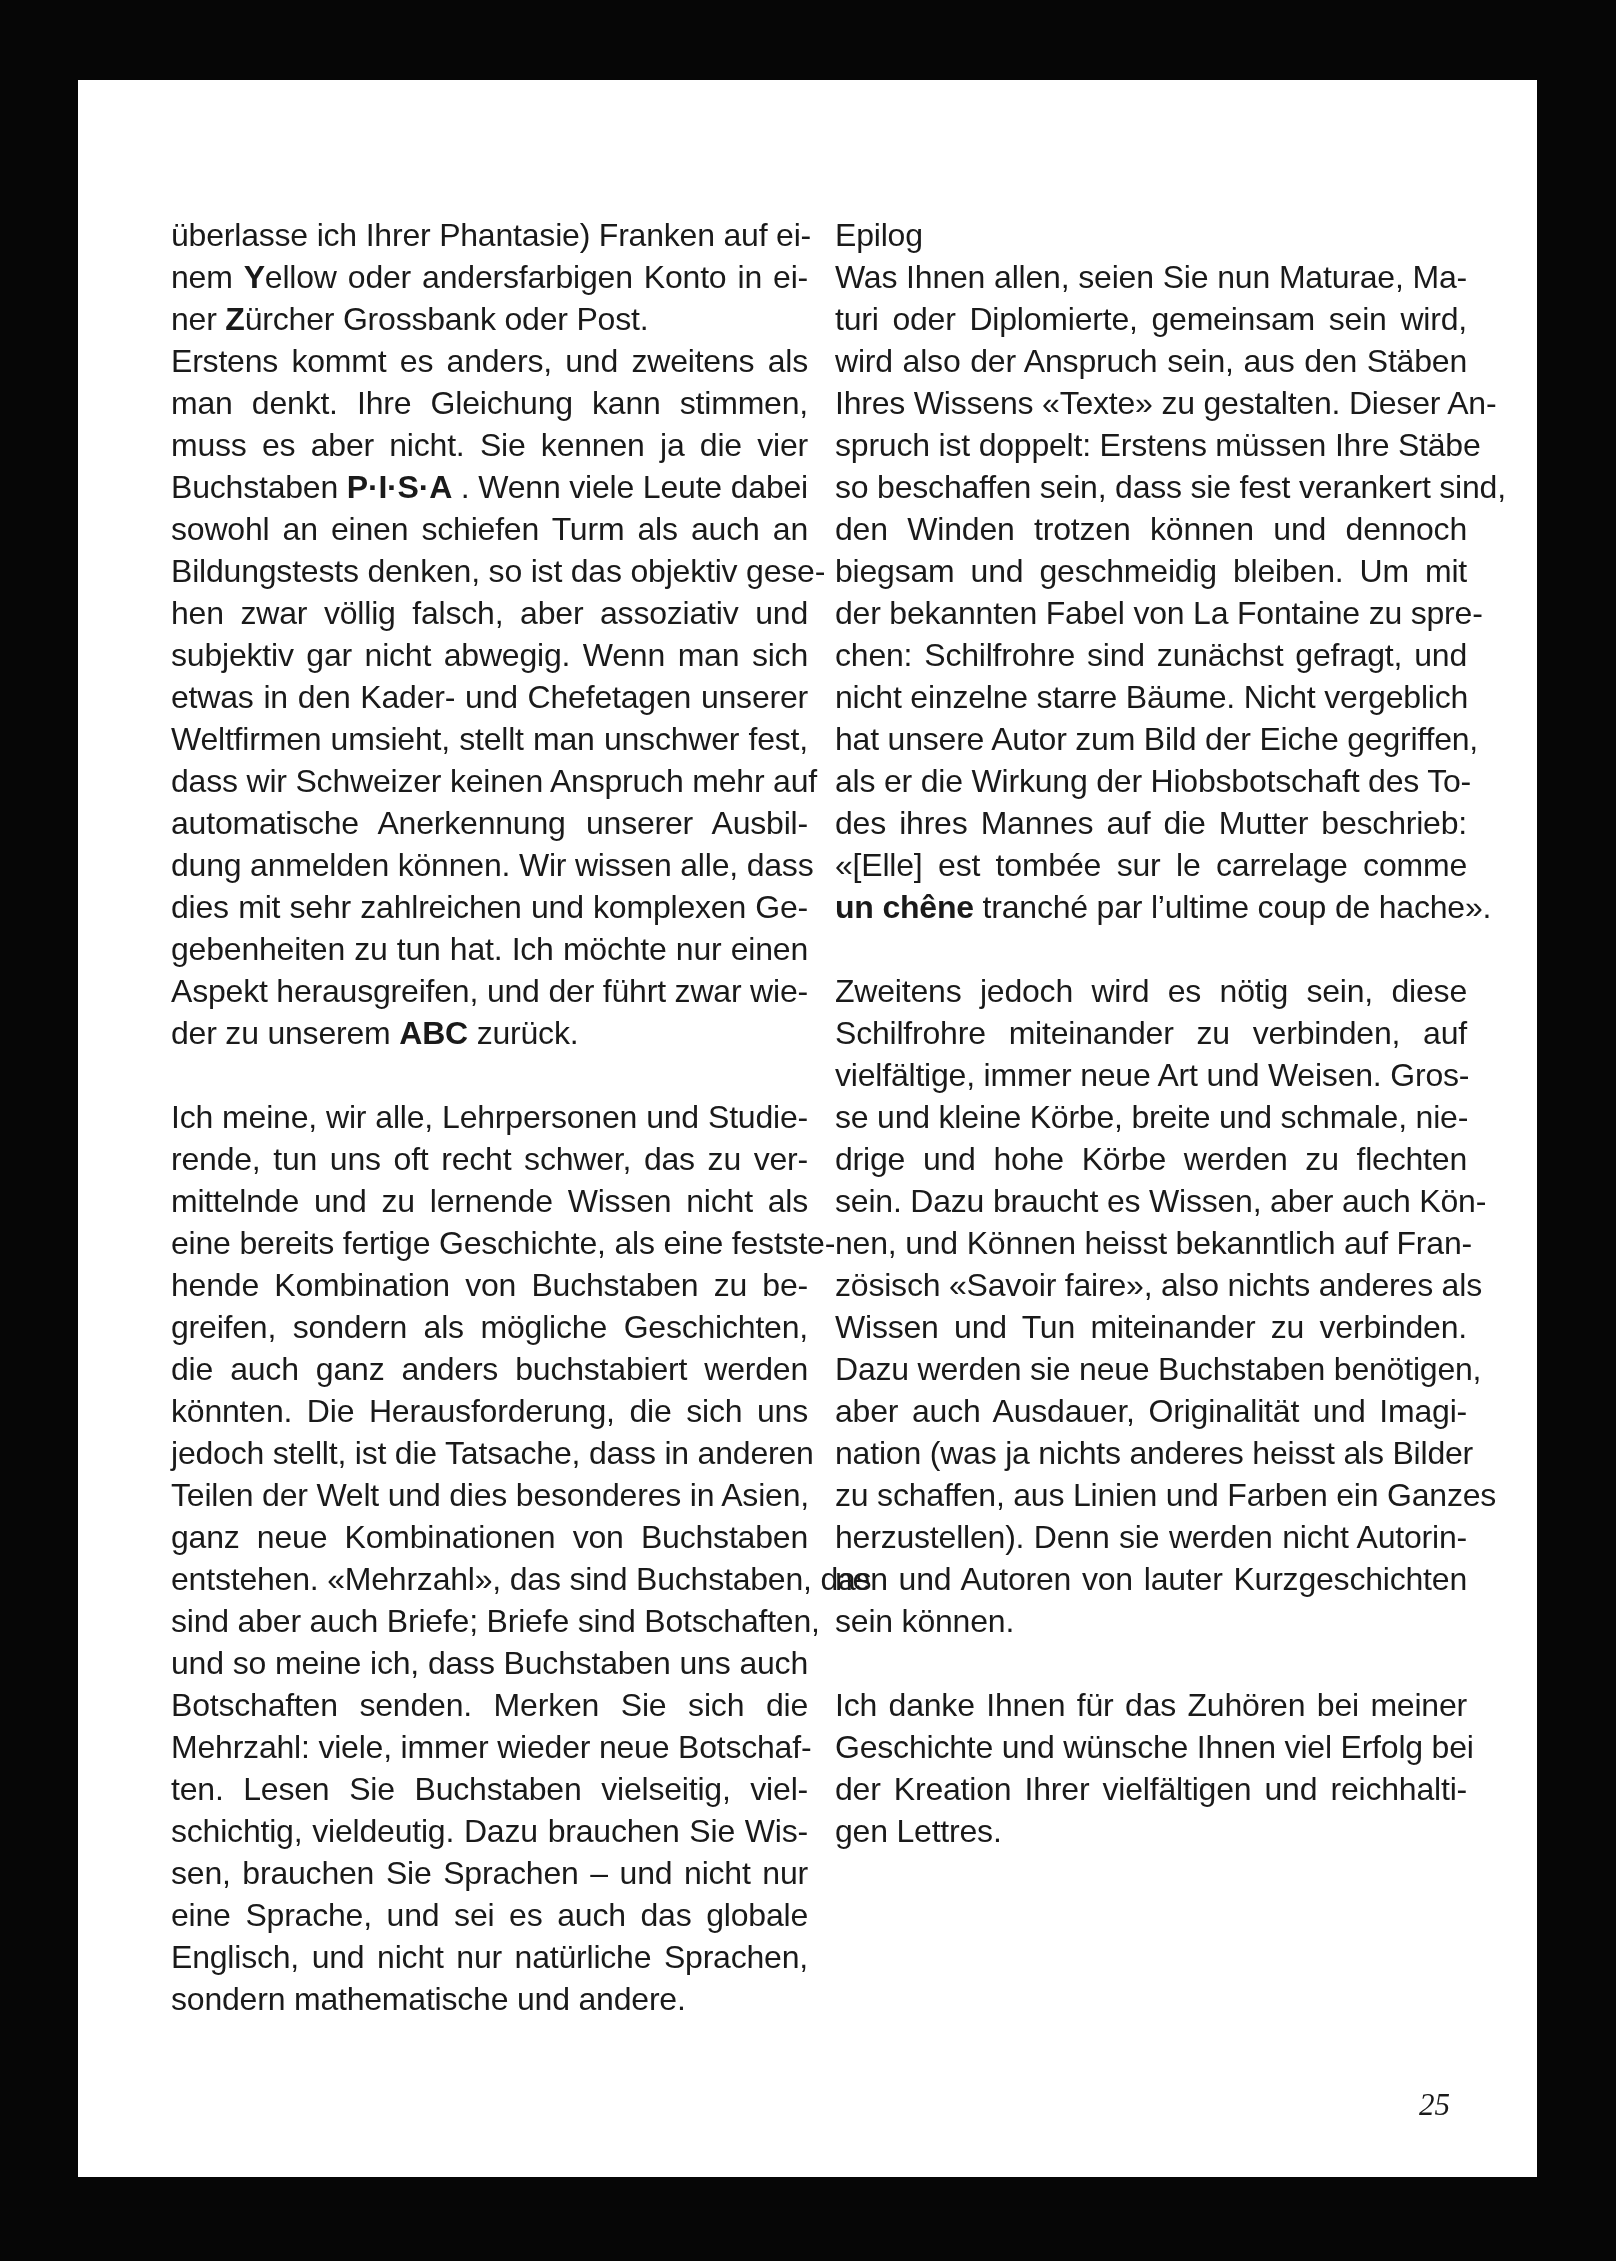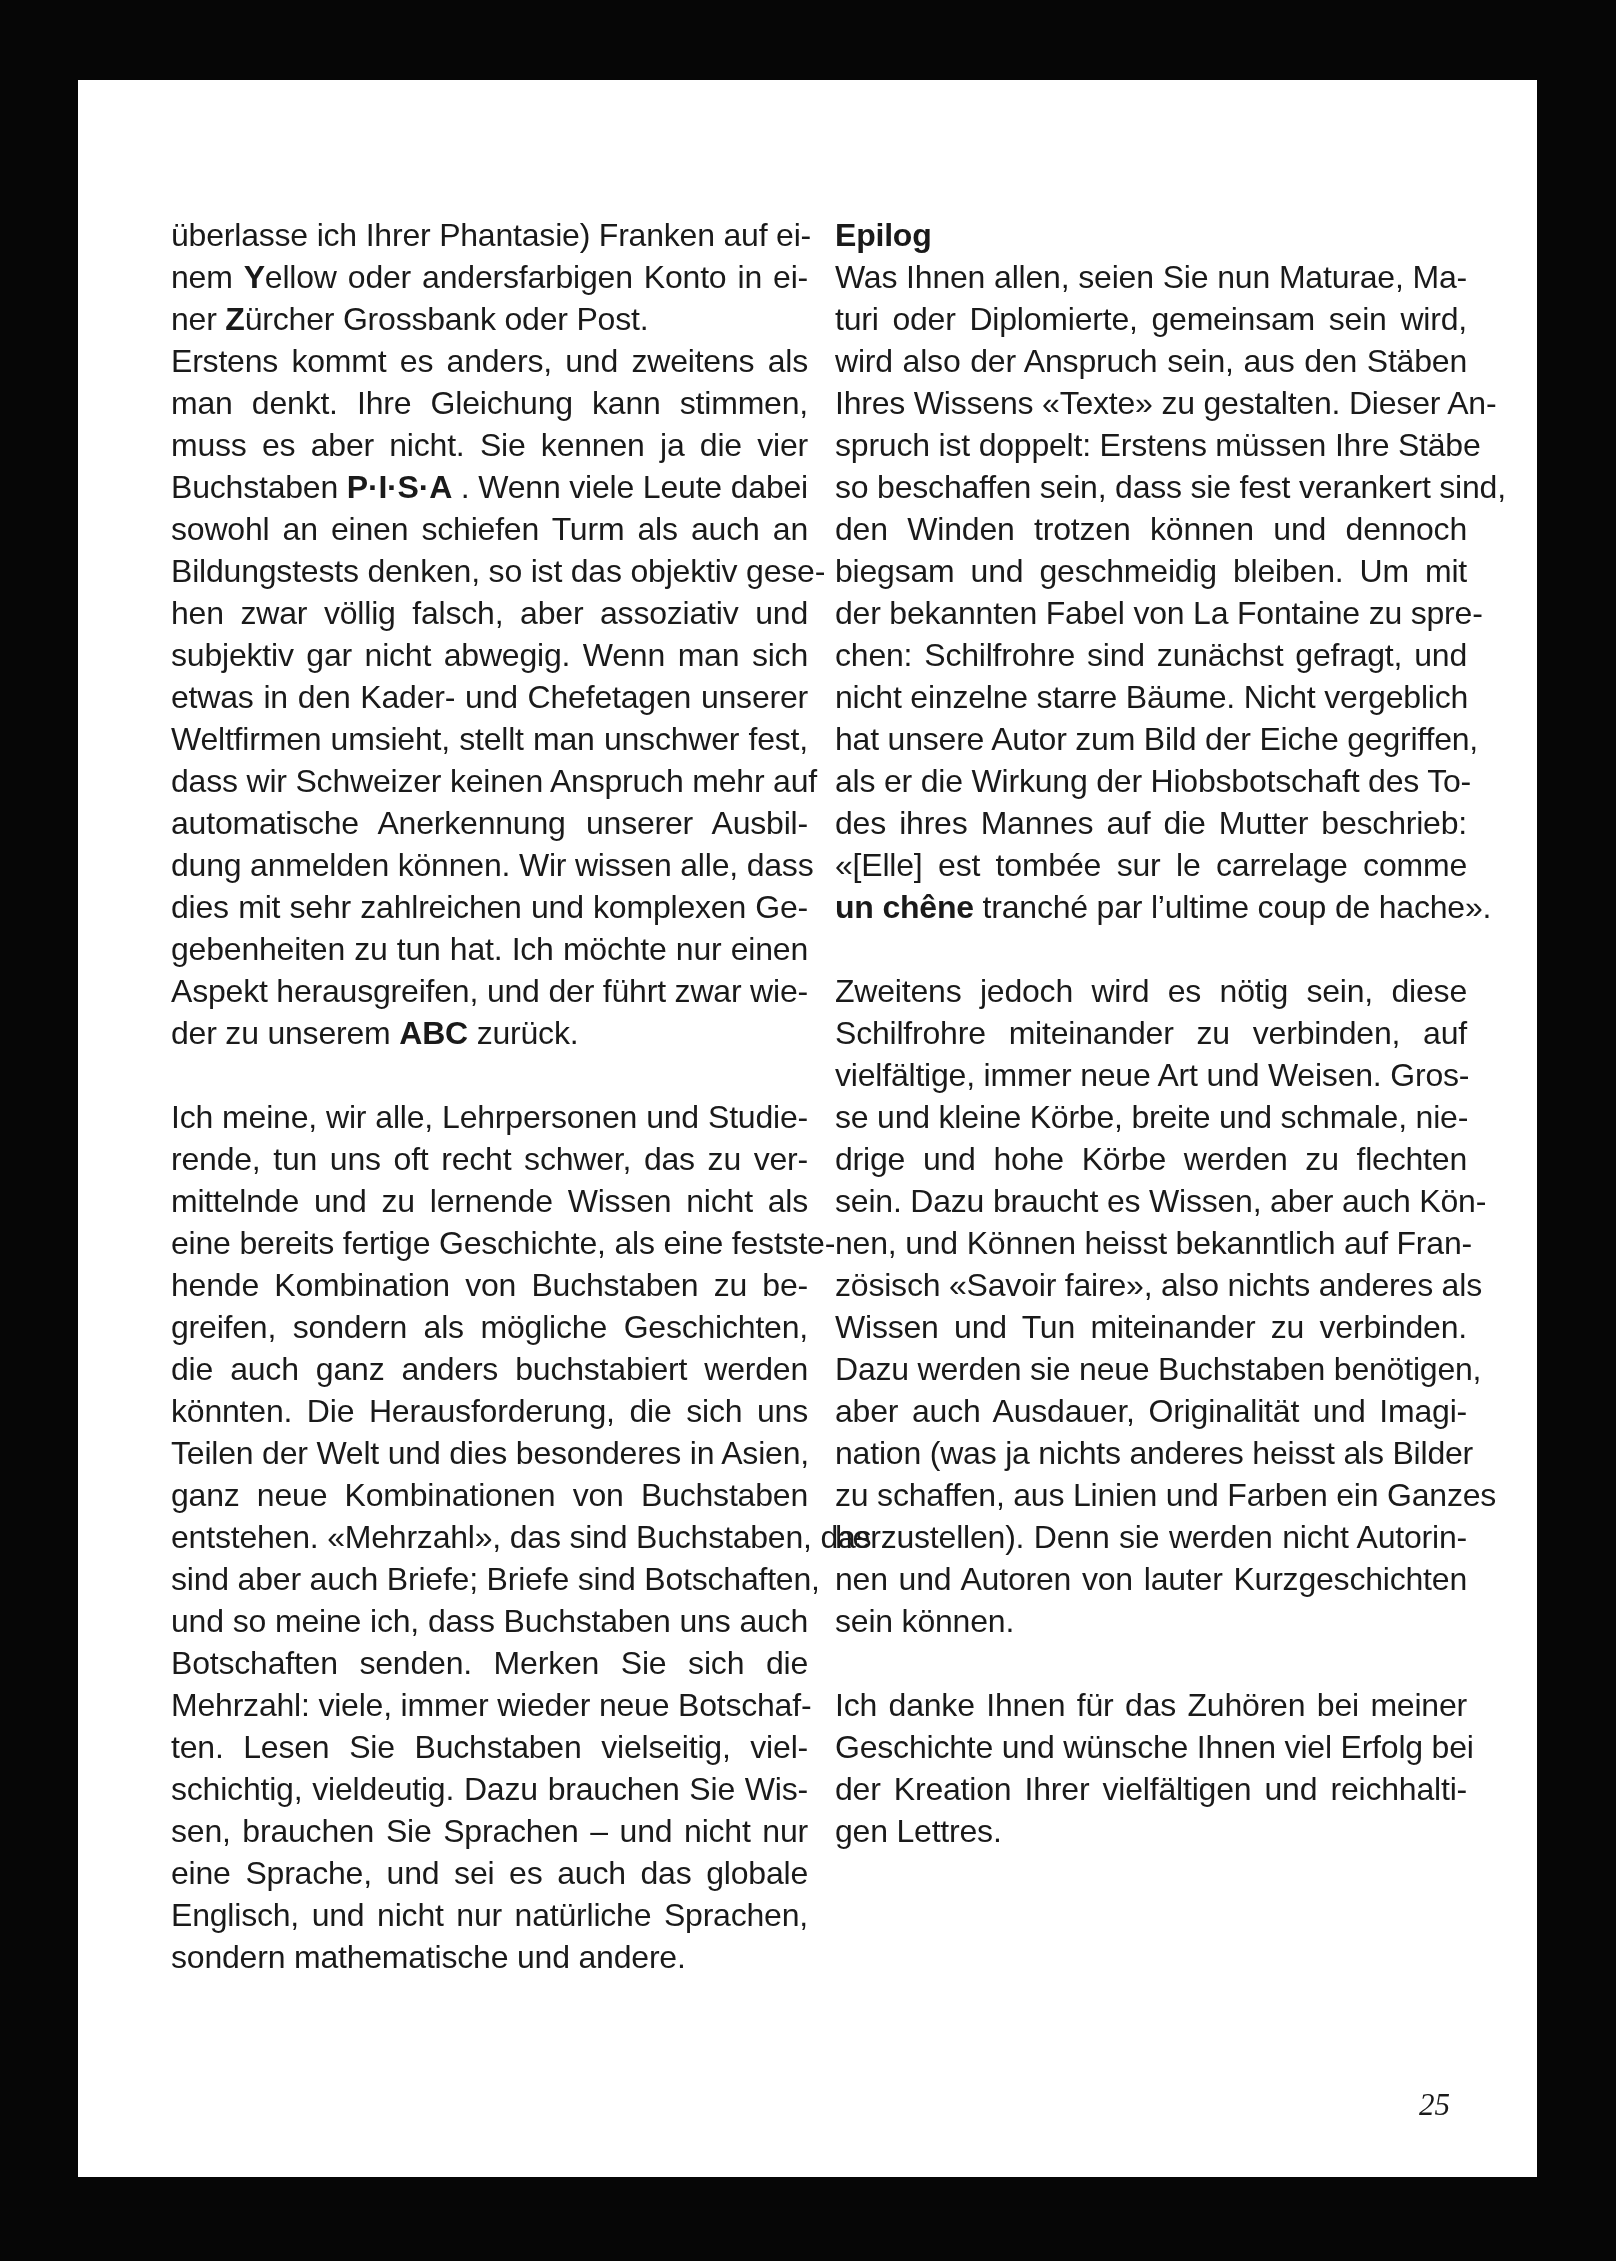--- a/index.html
+++ b/index.html
@@ -32,21 +32,21 @@
       height: 42px;
       white-space: nowrap;
       text-align: justify;
       text-align-last: justify;
     }
     .line.last { text-align-last: left; }
     .gap { display: block; height: 42px; }
     .heading {
       display: block;
       height: 42px;
-      font-weight: bold;
+      font-weight: normal;
     }
     b { font-weight: bold; }
     .page-number {
       position: absolute;
       right: 87px;
       top: 2007px;
       font-family: "Liberation Serif", serif;
       font-size: 31px;
       color: #1a1a1a;
       font-style: italic;
@@ -84,20 +84,21 @@
       <span class="gap"></span>
       <div class="paragraph">
         <span class="line"><span>Ich meine, wir alle, Lehrpersonen und Studie-</span></span>
         <span class="line"><span>rende, tun uns oft recht schwer,  das zu ver-</span></span>
         <span class="line"><span>mittelnde und zu lernende Wissen nicht als</span></span>
         <span class="line"><span>eine bereits fertige Geschichte, als eine festste-</span></span>
         <span class="line"><span>hende Kombination von Buchstaben zu be-</span></span>
         <span class="line"><span>greifen, sondern als mögliche Geschichten,</span></span>
         <span class="line"><span>die auch ganz anders buchstabiert werden</span></span>
         <span class="line"><span>könnten. Die Herausforderung, die sich uns</span></span>
+        <span class="line"><span>jedoch stellt, ist die Tatsache, dass in anderen</span></span>
         <span class="line"><span>Teilen der Welt und dies besonderes in Asien,</span></span>
         <span class="line"><span>ganz neue Kombinationen von Buchstaben</span></span>
         <span class="line"><span>entstehen. «Mehrzahl», das sind Buchstaben, das</span></span>
         <span class="line"><span>sind aber auch Briefe; Briefe sind Botschaften,</span></span>
         <span class="line"><span>und so meine ich, dass Buchstaben uns auch</span></span>
         <span class="line"><span>Botschaften senden. Merken Sie sich die</span></span>
         <span class="line"><span>Mehrzahl: viele, immer wieder neue Botschaf-</span></span>
         <span class="line"><span>ten. Lesen Sie Buchstaben vielseitig, viel-</span></span>
         <span class="line"><span>schichtig, vieldeutig. Dazu brauchen Sie Wis-</span></span>
         <span class="line"><span>sen, brauchen Sie Sprachen – und nicht nur</span></span>

